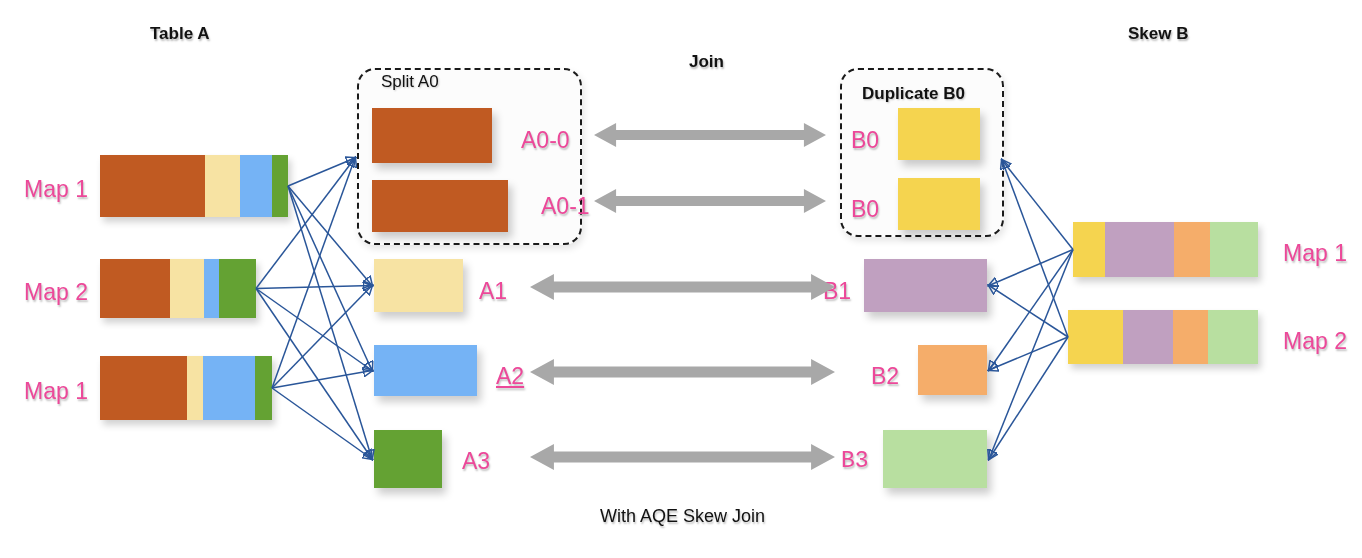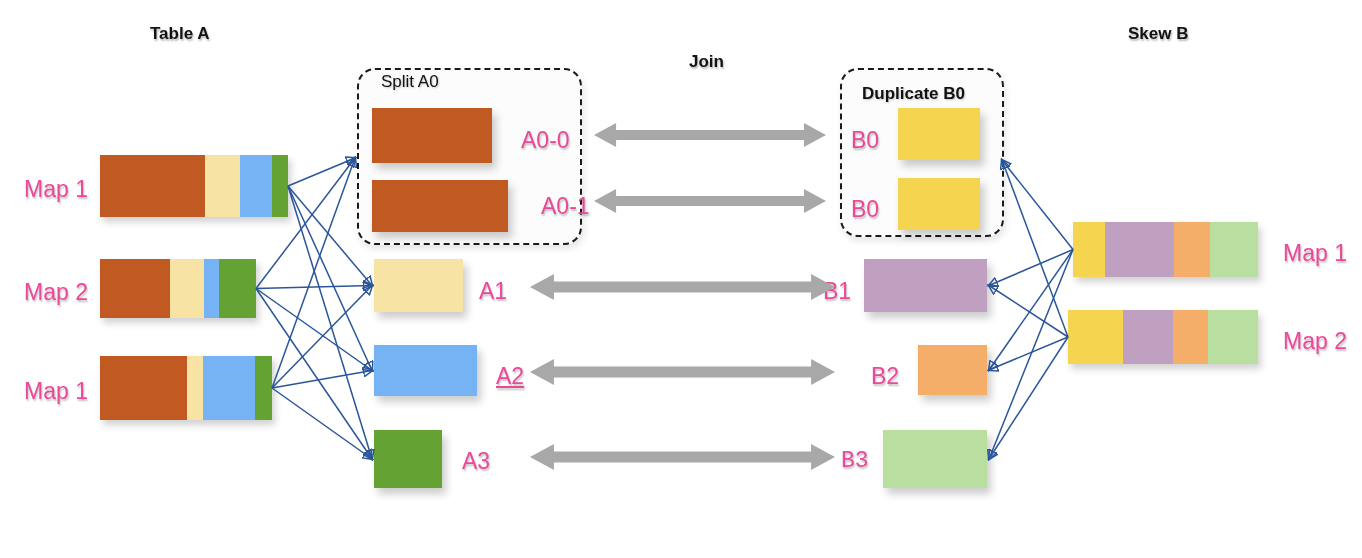--- a/index.html
+++ b/index.html
@@ -179,14 +179,15 @@
         <line x1="1073" y1="249.5" x2="989" y2="285.5" marker-end="url(#ah)"></line>
         <line x1="1073" y1="249.5" x2="989" y2="370" marker-end="url(#ah)"></line>
         <line x1="1073" y1="249.5" x2="989" y2="459" marker-end="url(#ah)"></line>
         <line x1="1068" y1="337" x2="1002" y2="160" marker-end="url(#ah)"></line>
         <line x1="1068" y1="337" x2="989" y2="285.5" marker-end="url(#ah)"></line>
         <line x1="1068" y1="337" x2="989" y2="370" marker-end="url(#ah)"></line>
         <line x1="1068" y1="337" x2="989" y2="459" marker-end="url(#ah)"></line>
       </g>
   </svg>
 
+  <div class="abs caption" style="left:600px;top:506px;">With AQE Skew Join</div>
 
 </div>
 
 </body></html>

